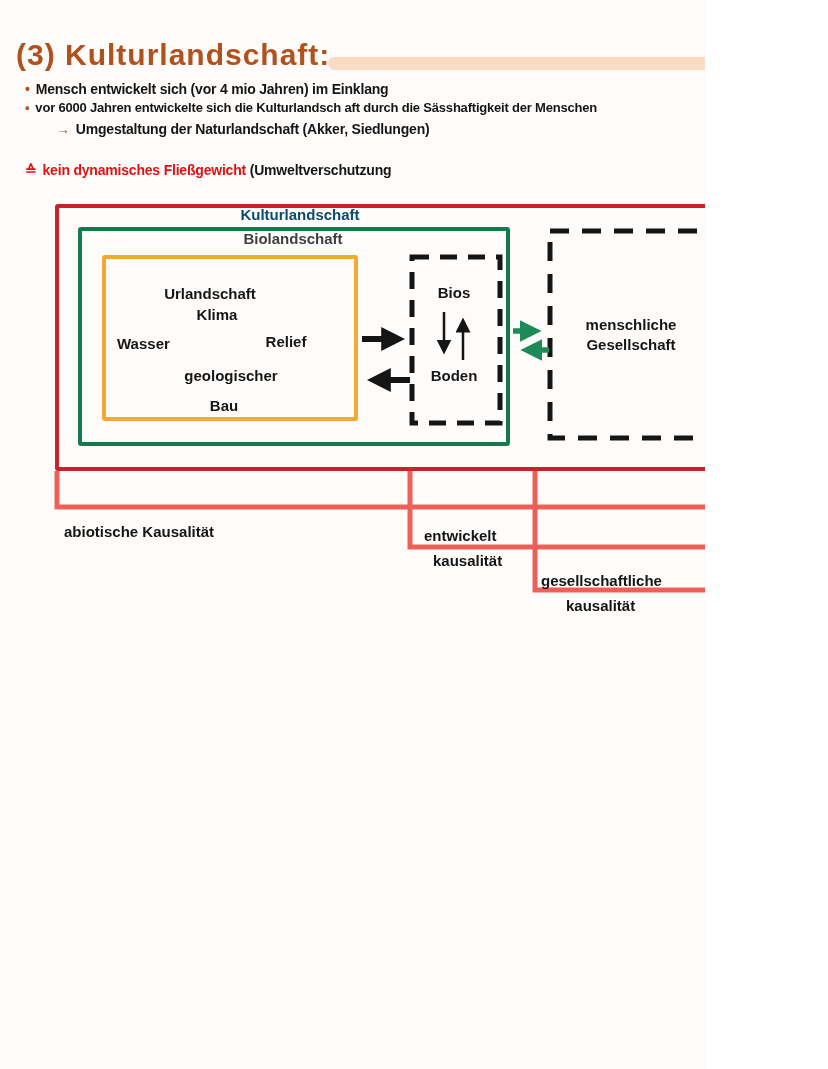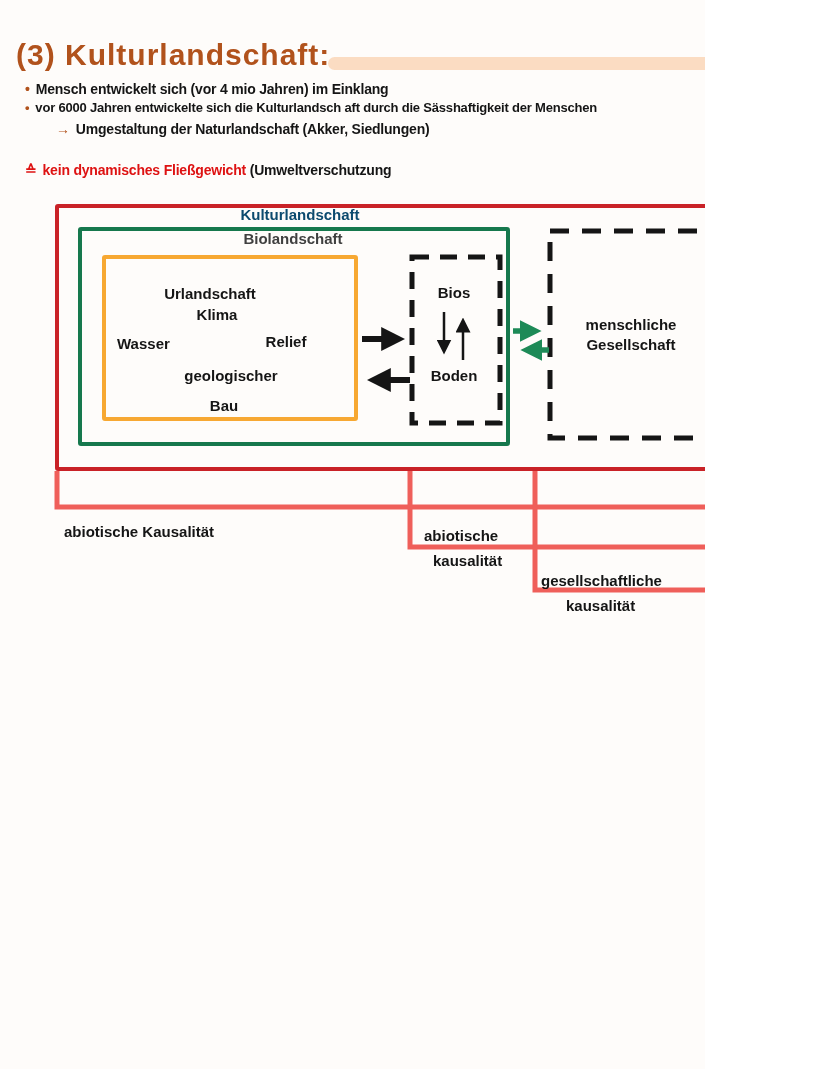--- a/index.html
+++ b/index.html
@@ -118,18 +118,18 @@
   <div class="abs dlabel lbl-wasser">Wasser</div>
   <div class="abs dlabel cx lbl-relief">Relief</div>
   <div class="abs dlabel cx lbl-geo">geologischer</div>
   <div class="abs dlabel cx lbl-bau">Bau</div>
   <div class="abs dlabel cx lbl-bios">Bios</div>
   <div class="abs dlabel cx lbl-boden">Boden</div>
   <div class="abs dlabel cx lbl-mensch">menschliche</div>
   <div class="abs dlabel cx lbl-gesell">Gesellschaft</div>
 
   <div class="abs clabel lbl-abiotic">abiotische Kausalität</div>
-  <div class="abs clabel lbl-biotic1">abiotische</div>
+  <div class="abs clabel lbl-biotic1">entwickelt</div>
   <div class="abs clabel lbl-biotic2">kausalität</div>
   <div class="abs clabel lbl-social1">gesellschaftliche</div>
   <div class="abs clabel lbl-social2">kausalität</div>
 
 </div>
 
 </body></html>

